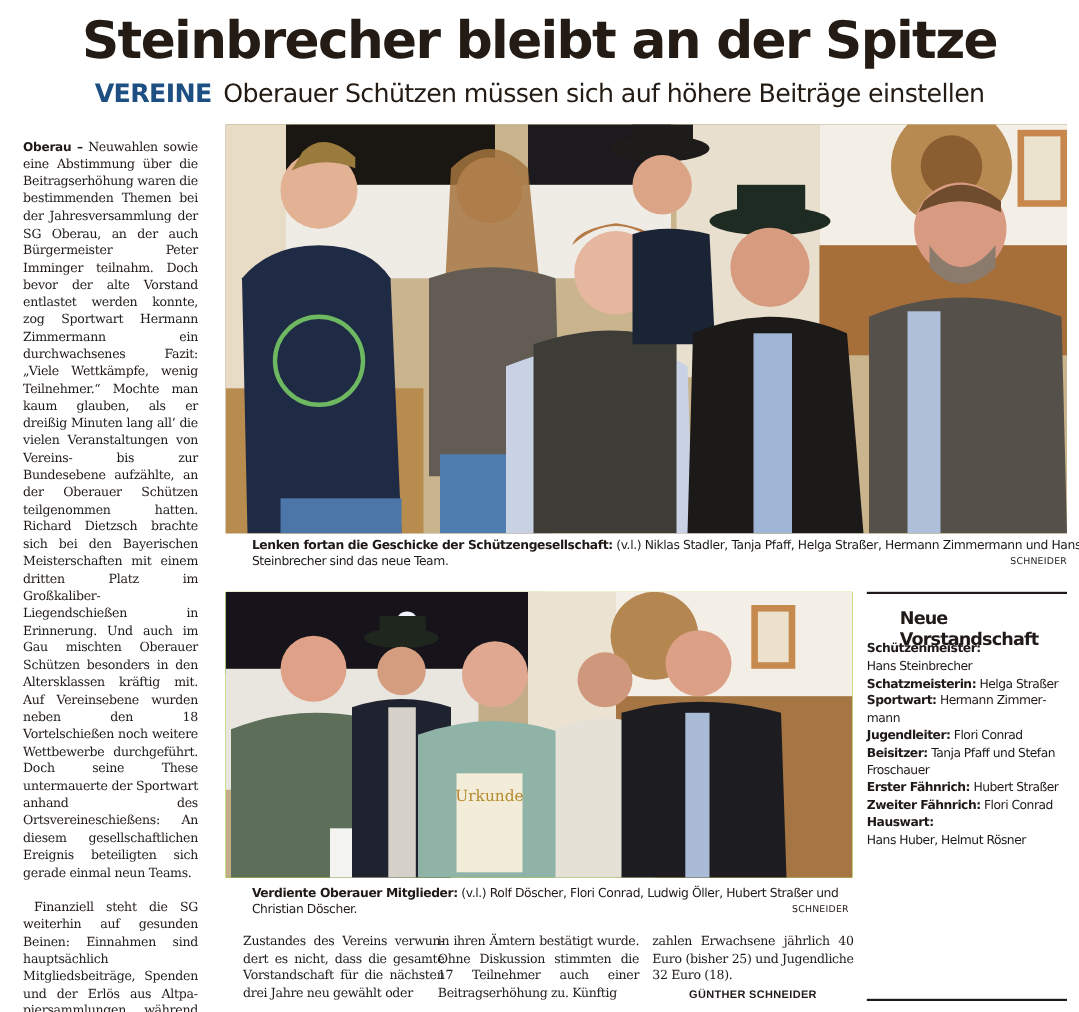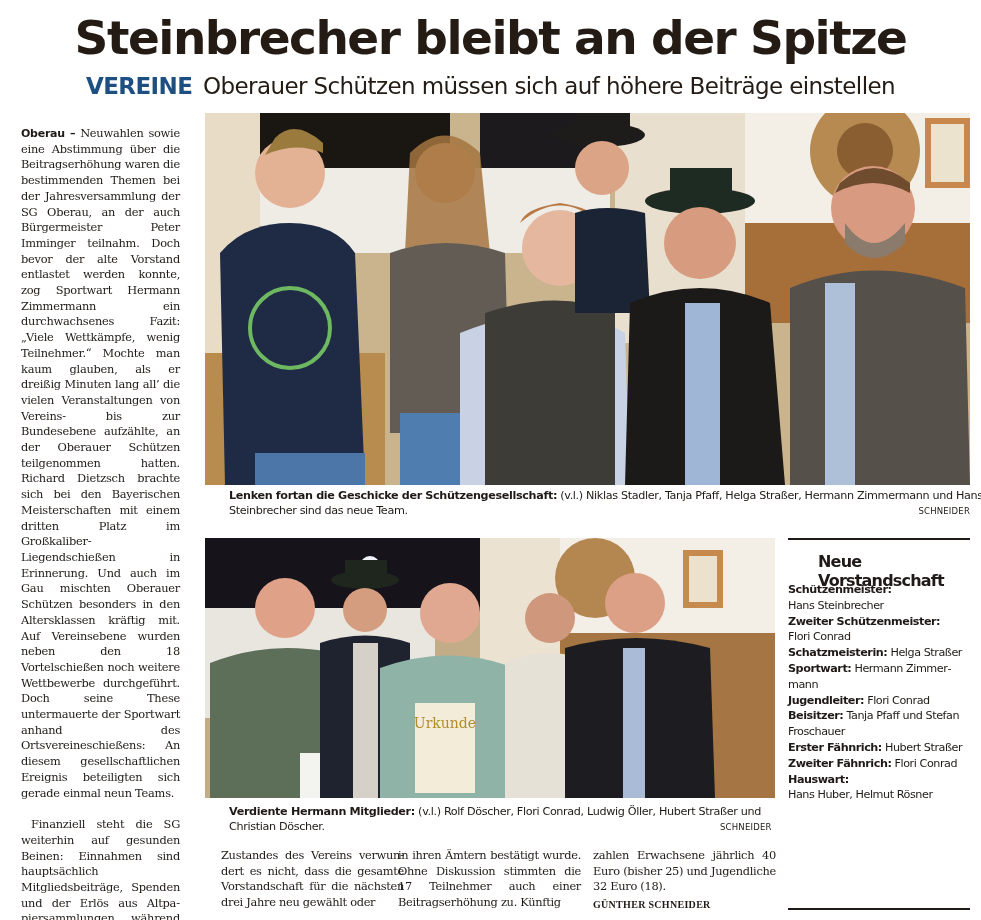--- a/index.html
+++ b/index.html
@@ -49,22 +49,22 @@
     .credit2 { left: 720px; top: 822px; }
 
     .bottom-col {
       position: absolute; top: 848px; font-size: 11.4px; line-height: 15.7px;
       text-align: justify; letter-spacing: -0.3px;
     }
     .bc1 { left: 205px; width: 183px; margin-left: 16px; }
     .bc2 { left: 398px; width: 183px; }
     .bc3 { left: 593px; width: 183px; }
     .author {
-      position: absolute; left: 593px; top: 899px; width: 183px; text-align: left;
-      font-family: Liberation Serif, serif; font-weight: bold; font-size: 10px; letter-spacing: 0.3px;
+      position: absolute; left: 593px; top: 899px; width: 183px; text-align: center;
+      font-family: Liberation Sans, sans-serif; font-weight: bold; font-size: 10px; letter-spacing: 0.3px;
     }
 
     .infobox { position: absolute; left: 788px; top: 538px; width: 182px; height: 372px; }
     .infobox .rule-top { position: absolute; left: 0; top: 0; width: 182px; height: 1.5px; background: #1f1a17; }
     .infobox .rule-bottom { position: absolute; left: 0; top: 370px; width: 182px; height: 1.5px; background: #1f1a17; }
     .infobox h3 {
       position: absolute; left: 0; top: 14px; font-family: "DejaVu Sans", sans-serif;
       font-weight: bold; font-size: 16px; letter-spacing: -0.8px; color: #1f1a17; margin-left: 30px;
     }
     .infobox .entries {
@@ -180,35 +180,34 @@
 
     <circle cx="345" cy="80" r="25" fill="#cf977b"></circle>
     <path d="M300 125 Q345 105 390 125 L390 260 L300 260 Z" fill="#e5e1d6"></path>
 
     <circle cx="430" cy="65" r="30" fill="#dca087"></circle>
     <path d="M360 110 Q430 90 505 110 L510 260 L360 260 Z" fill="#1d1c20"></path>
     <rect x="418" y="110" width="22" height="150" fill="#a9bbd6"></rect>
   </svg>
 </div>
 <div class="caption caption2">
-  <b>Verdiente Hermann Mitglieder:</b><span> (v.l.) Rolf Döscher, Flori Conrad, Ludwig Öller, Hubert Straßer und Christian Döscher.</span>
+  <b>Verdiente Oberauer Mitglieder:</b><span> (v.l.) Rolf Döscher, Flori Conrad, Ludwig Öller, Hubert Straßer und Christian Döscher.</span>
 </div>
 <div class="credit credit2">SCHNEIDER</div>
 
 <div class="bottom-col bc1">Zustandes des Vereins verwun­dert es nicht, dass die gesamte Vorstandschaft für die nächs­ten drei Jahre neu gewählt oder</div>
 <div class="bottom-col bc2">in ihren Ämtern bestätigt wur­de. Ohne Diskussion stimmten die 17 Teilnehmer auch einer Beitragserhöhung zu. Künftig</div>
 <div class="bottom-col bc3">zahlen Erwachsene jährlich 40 Euro (bisher 25) und Jugendli­che 32 Euro (18).</div>
 <div class="author">GÜNTHER SCHNEIDER</div>
 
 <div class="infobox">
   <div class="rule-top"></div>
   <h3>Neue Vorstandschaft</h3>
   <div class="entries">
     <div class="entry"><b>Schützenmeister:</b><br><span>Hans Steinbrecher</span></div>
-    <div class="entry"><b>Zweiter Schützenmeister:</b><br><span>Flori Conrad</span></div>
     <div class="entry"><b>Schatzmeisterin:</b> <span>Helga Straßer</span></div>
     <div class="entry"><b>Sportwart:</b> <span>Hermann Zimmer­mann</span></div>
     <div class="entry"><b>Jugendleiter:</b> <span>Flori Conrad</span></div>
     <div class="entry"><b>Beisitzer:</b> <span>Tanja Pfaff und Ste­fan Froschauer</span></div>
     <div class="entry"><b>Erster Fähnrich:</b> <span>Hubert Straßer</span></div>
     <div class="entry"><b>Zweiter Fähnrich:</b> <span>Flori Conrad</span></div>
     <div class="entry"><b>Hauswart:</b><br><span>Hans Huber, Helmut Rösner</span></div>
   </div>
   <div class="rule-bottom"></div>
 </div>

